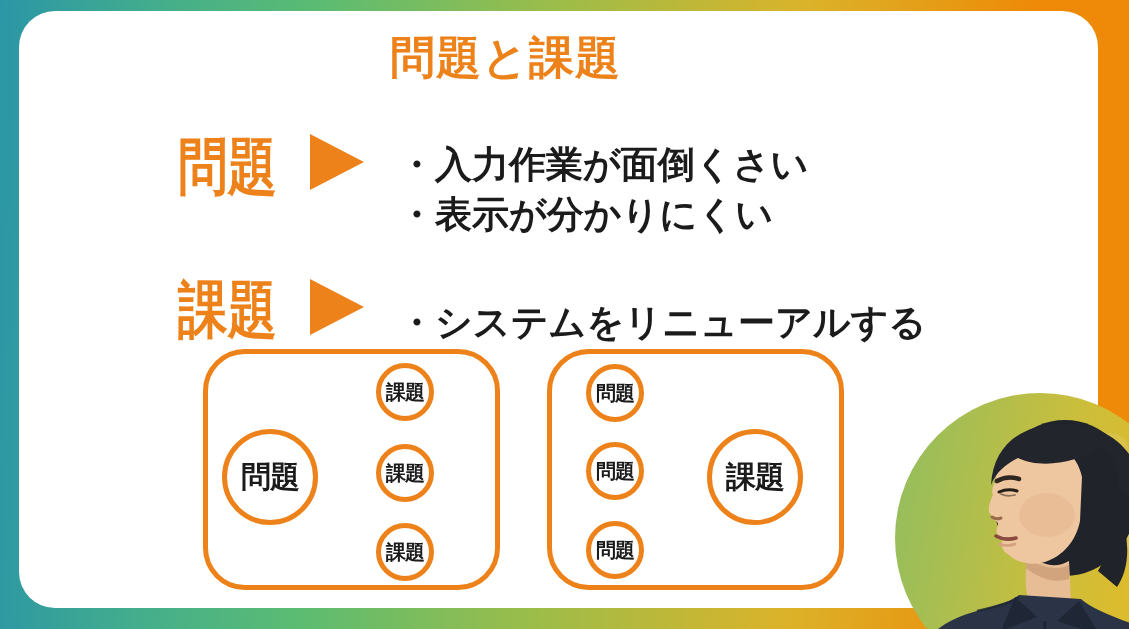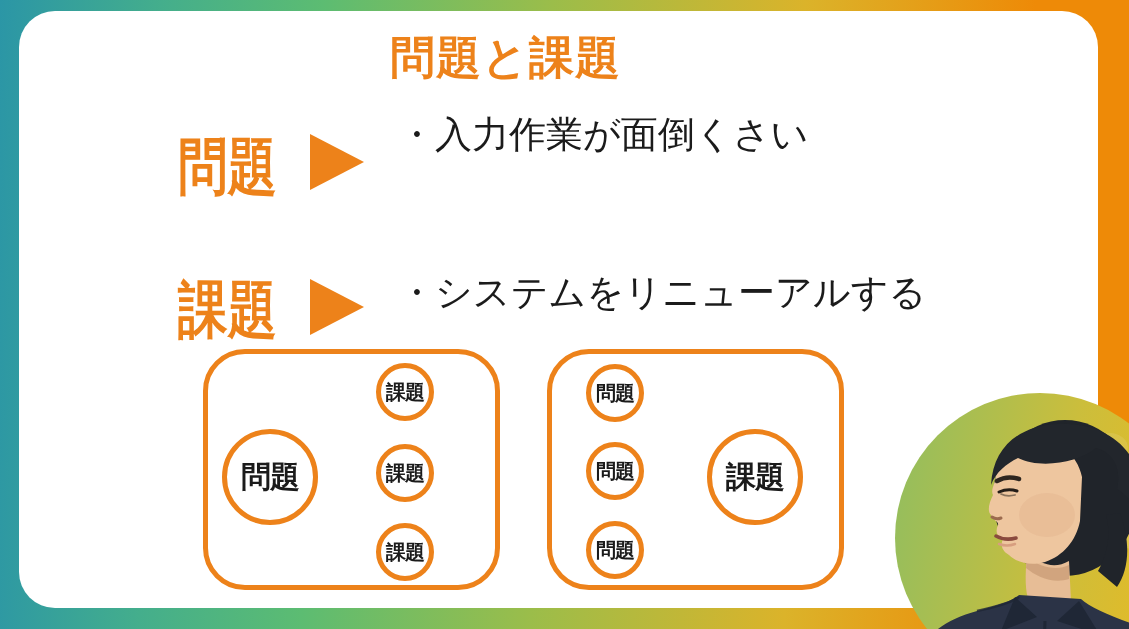--- a/index.html
+++ b/index.html
@@ -21,22 +21,22 @@
     position:absolute;z-index:2;color:#ED821A;font-weight:800;
     font-size:62px;line-height:64px;transform:scaleX(0.8);transform-origin:left center;
     white-space:nowrap;
   }
   .tri{
     position:absolute;z-index:2;width:0;height:0;
     border-top:28px solid transparent;border-bottom:28px solid transparent;
     border-left:54px solid #ED821A;
   }
   .row-text{
-    position:absolute;z-index:2;color:#1B1B1B;font-weight:400;
-    font-size:37px;line-height:50px;white-space:nowrap;
+    position:absolute;z-index:2;color:#1B1B1B;font-weight:700;
+    font-size:37px;line-height:50px;white-space:nowrap;margin-top:30px;
   }
   .dbox{
     position:absolute;z-index:2;width:297px;height:241px;box-sizing:border-box;
     border:5px solid #ED821A;border-radius:42px;background:#fff;
   }
   .circ{
     position:absolute;box-sizing:border-box;background:#fff;
     border:5px solid #ED821A;border-radius:50%;
     display:flex;align-items:center;justify-content:center;
     color:#1B1B1B;font-weight:800;white-space:nowrap;
@@ -54,20 +54,21 @@
 <body>
 
 <div class="card"></div>
 
 <div class="slide-title">問題と課題</div>
 
 <div class="row-label" style="left:178px;top:135px;">問題</div>
 <div class="tri" style="left:310px;top:134px;"></div>
 <div class="row-text" style="left:398px;top:110px;">
   <div>・入力作業が面倒くさい</div>
+  <div>・表示が分かりにくい</div>
 </div>
 
 <div class="row-label" style="left:178px;top:278px;">課題</div>
 <div class="tri" style="left:310px;top:279px;"></div>
 <div class="row-text" style="left:398px;top:268px;">
   <div>・システムをリニューアルする</div>
 </div>
 
 <div class="dbox" style="left:203px;top:349px;">
   <div class="circ big" style="left:14px;top:75px;">問題</div>

